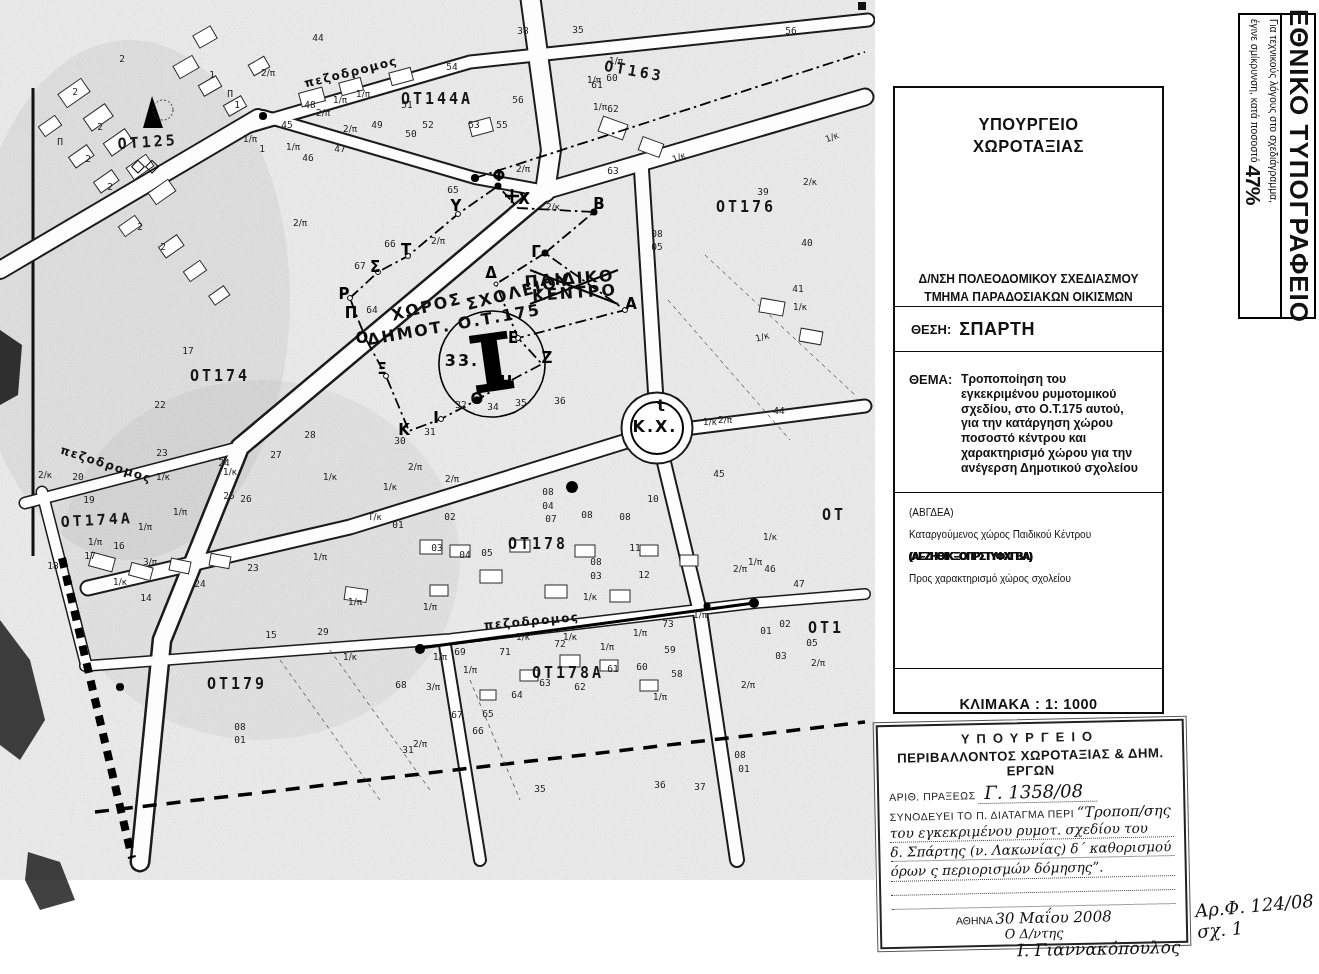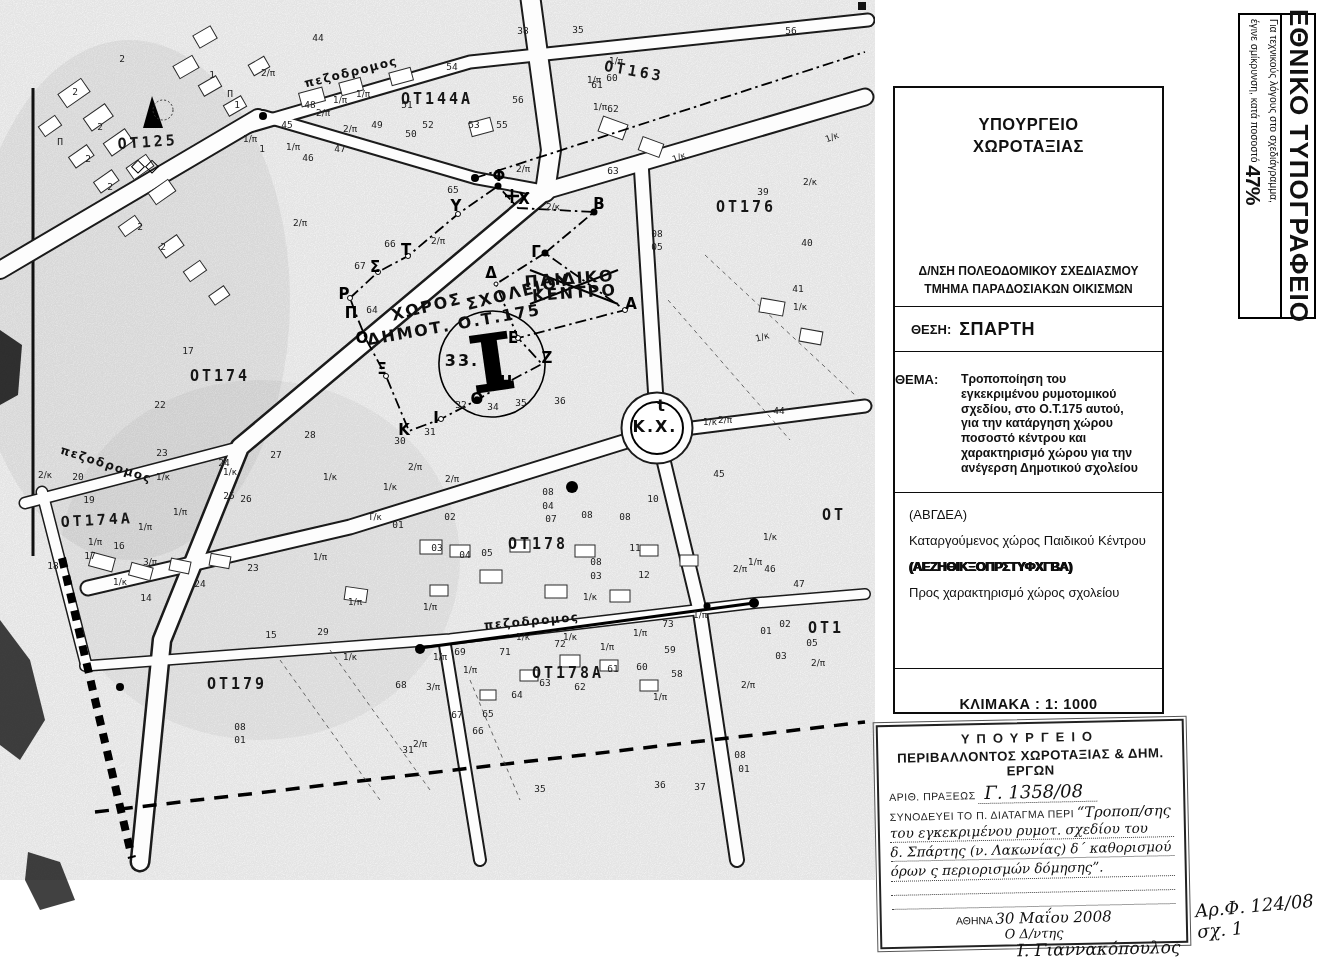--- a/index.html
+++ b/index.html
@@ -19,29 +19,29 @@
   .t-num{font:9.5px "DejaVu Sans Mono",monospace;fill:#202020;}
   .t-mark{font:9px "DejaVu Sans",sans-serif;fill:#202020;}
   
   #panel{position:absolute;left:893px;top:86px;width:267px;height:624px;border:2px solid #0c0c0c;
          background:#fff;display:flex;flex-direction:column;}
   .sec{border-top:1.5px solid #0c0c0c;}
   .sec:first-child{border-top:none;}
   #sec-ministry{height:218px;display:flex;flex-direction:column;text-align:center;}
   .min-line{font-size:16.5px;font-weight:700;line-height:1.32;letter-spacing:.5px;}
   .min-wrap{margin-top:26px;}
-  .dir-wrap{margin-top:auto;margin-bottom:8px;}
+  .dir-wrap{margin-top:auto;margin-bottom:0;}
   .dir-line{font-size:12px;font-weight:700;line-height:1.5;}
   #sec-thesi{height:44px;display:flex;align-items:center;padding-left:16px;gap:8px;}
   .thesi-label{font-size:13px;font-weight:700;}
   .thesi-value{font-size:18px;font-weight:700;letter-spacing:.5px;}
   #sec-thema{height:140px;position:relative;}
-  .thema-label{position:absolute;left:0;top:20px;font-size:13px;font-weight:700;}
+  .thema-label{position:absolute;left:14px;top:20px;font-size:13px;font-weight:700;}
   .thema-lines{position:absolute;left:66px;top:20px;font-size:12.3px;font-weight:600;line-height:1.2;}
-  #sec-legend{height:161px;padding:14px 0 0 14px;font-size:13px;}
+  #sec-legend{height:161px;padding:14px 0 0 14px;font-size:10px;}
   .leg-row{margin-bottom:11px;}
   .leg-bold{font-weight:700;letter-spacing:-.5px;text-shadow:.7px 0 #000, -.5px 0 #000;}
   #sec-scale{flex:1;display:flex;align-items:flex-end;justify-content:center;
              font-size:14.5px;font-weight:700;letter-spacing:.5px;}
   
   #banner{position:absolute;left:1316px;top:13px;width:302px;height:74px;
           transform:rotate(90deg);transform-origin:0 0;border:2px solid #000;background:#fff;
           display:flex;flex-direction:column;}
   #banner-title{height:42px;border-bottom:2px solid #000;display:flex;align-items:center;justify-content:center;
                 font-size:26px;font-weight:700;letter-spacing:1px;white-space:nowrap;}

